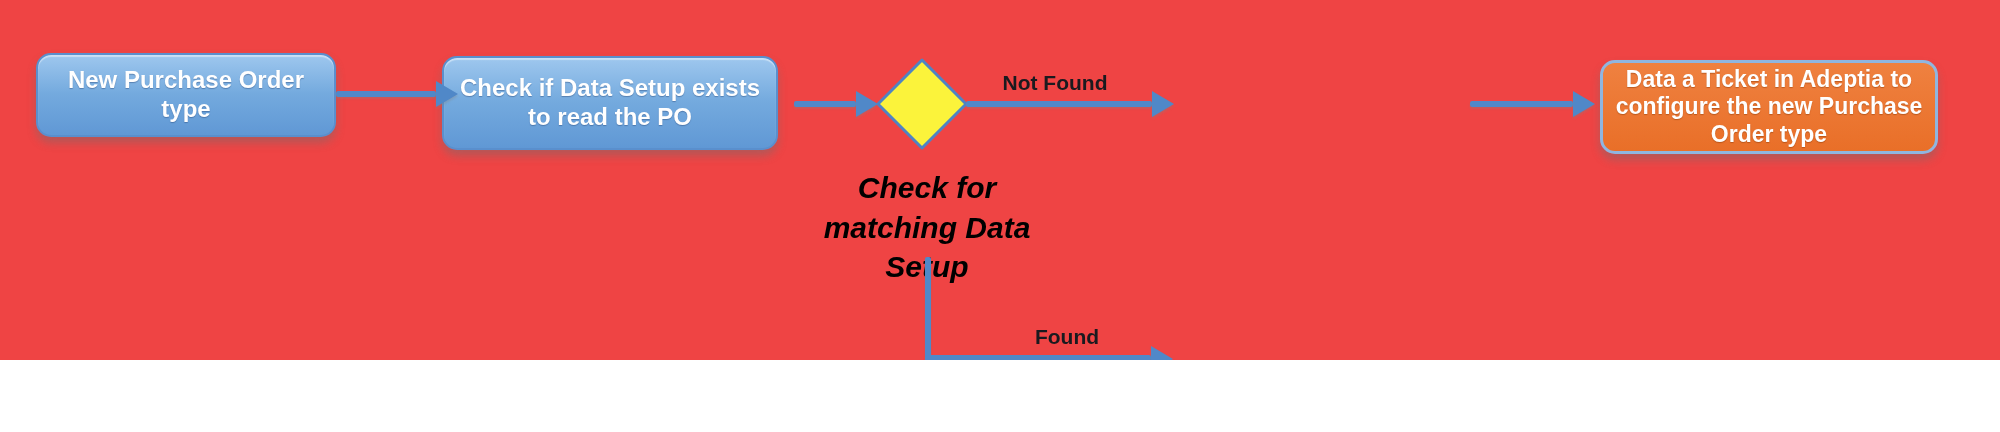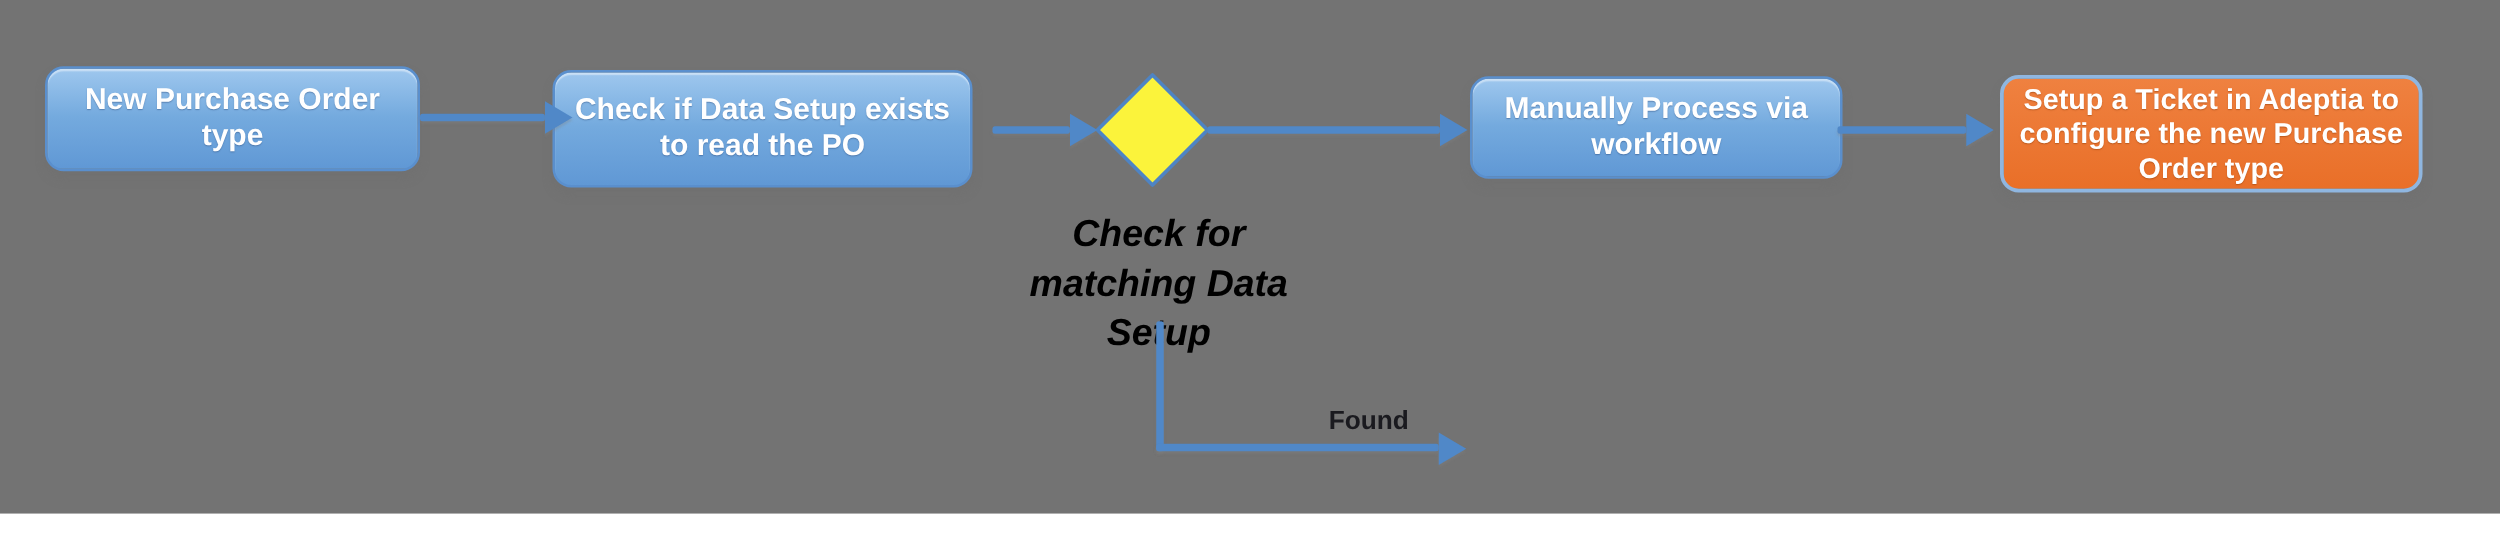--- a/index.html
+++ b/index.html
@@ -16,22 +16,22 @@
     --edge-label-text: #1A1A1F;
     --node-text: #FFFFFF;
   }
   * { margin: 0; padding: 0; box-sizing: border-box; }
   html, body { background: #ffffff; }
   body { font-family: "Liberation Sans", sans-serif; }
 
   .canvas {
     position: relative;
     width: 2000px;
-    height: 411px;
-    background: #737373;
+    height: 360px;
+    background: #ef4444;
     overflow: hidden;
   }
 
   .node {
     position: absolute;
     display: flex;
     align-items: center;
     justify-content: center;
     text-align: center;
     color: var(--node-text);
@@ -109,41 +109,38 @@
   #head-5 { left: 1151px; top: 346px; }
 
   .edge-label {
     position: absolute;
     text-align: center;
     font-size: 21px;
     font-weight: bold;
     color: var(--edge-label-text);
   }
   #label-not-found { left: 975px; top: 71px;  width: 160px; }
-  #label-found     { left: 1040px; top: 325px; width: 110px; }
+  #label-found     { left: 1012px; top: 325px; width: 110px; }
 </style>
 </head>
 <body>
 
 <div class="canvas">
 
   <div class="node process" id="node-new-po">
     <span>New Purchase Order type</span>
   </div>
 
   <div class="node process" id="node-check-setup">
     <span>Check if Data Setup exists to read the PO</span>
   </div>
 
-  <div class="node process" id="node-manual">
-    <span>Manually Process via workflow</span>
-  </div>
 
   <div class="node alert" id="node-ticket">
-    <span>Setup a Ticket in Adeptia to configure the new Purchase Order type</span>
+    <span>Data a Ticket in Adeptia to configure the new Purchase Order type</span>
   </div>
 
 
   <div class="diamond-wrap">
     <svg width="92" height="92" viewBox="0 0 92 92">
       <polygon points="46,2 90,46 46,90 2,46" fill="var(--decision-fill)" stroke="var(--decision-border)" stroke-width="3" stroke-linejoin="round"></polygon>
     </svg>
   </div>
 
   <div class="decision-caption">Check for matching Data Setup</div>
@@ -157,16 +154,17 @@
   <div class="connector h" id="line-3"></div>
   <div class="arrowhead" id="head-3"></div>
 
   <div class="connector h" id="line-4"></div>
   <div class="arrowhead" id="head-4"></div>
 
   <div class="connector v" id="line-v"></div>
   <div class="connector h" id="line-5"></div>
   <div class="arrowhead" id="head-5"></div>
 
+  <div class="edge-label" id="label-not-found">Not Found</div>
 
   <div class="edge-label" id="label-found">Found</div>
 
 </div>
 
 </body></html>

